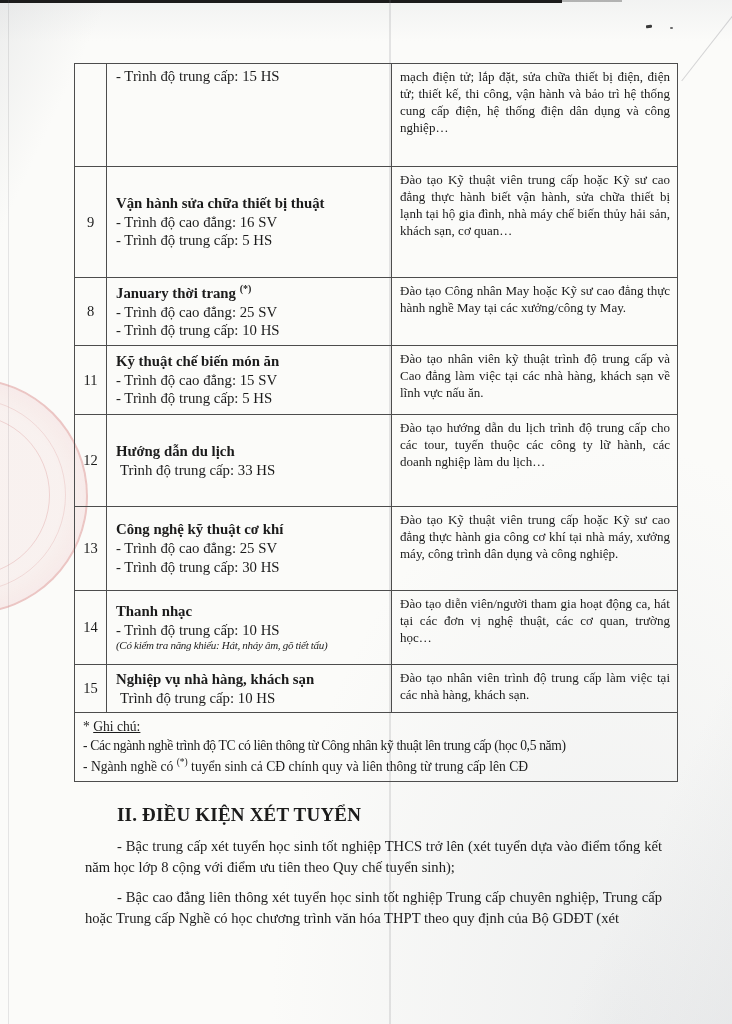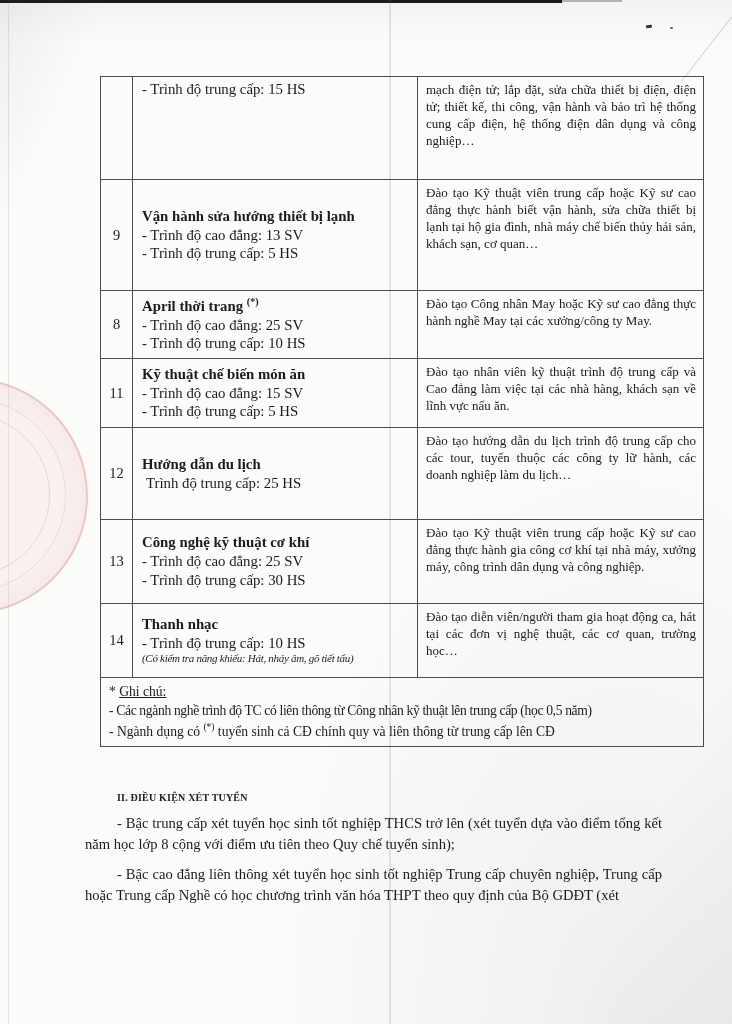--- a/index.html
+++ b/index.html
@@ -23,38 +23,38 @@
   .speck1{position:absolute;left:646px;top:25px;width:6px;height:3px;background:#3a3a3a;border-radius:1px;transform:rotate(-8deg);}
   .speck2{position:absolute;left:670px;top:27px;width:3px;height:2px;background:#6a6a6a;border-radius:1px;}
   .stamp-outer{position:absolute;left:-148px;top:378px;width:232px;height:232px;border-radius:50%;
     border:2px solid rgba(205,110,110,.30);
     background:radial-gradient(circle, rgba(230,160,160,.10) 55%, rgba(230,150,150,.16) 72%, rgba(255,255,255,0) 78%);}
   .stamp-inner{position:absolute;left:-112px;top:414px;width:160px;height:160px;border-radius:50%;
     border:1.5px solid rgba(205,110,110,.24);}
   .stamp-mid{position:absolute;left:-128px;top:398px;width:192px;height:192px;border-radius:50%;
     border:1px solid rgba(205,110,110,.18);}
   
-  .doc-table{position:absolute;left:100px;top:63px;width:570px;border-collapse:collapse;table-layout:fixed;margin-top:13px;}
+  .doc-table{position:absolute;left:74px;top:63px;width:570px;border-collapse:collapse;table-layout:fixed;}
   .doc-table td{border:1px solid #4d4d4d;vertical-align:middle;overflow:hidden;}
   td.num{width:29px;text-align:center;font-size:14.5px;}
   td.prog{width:271px;padding:3px 4px 3px 9px;font-size:14.8px;line-height:1.27;}
   td.desc{width:270px;padding:4px 7px 3px 8px;font-size:13px;line-height:1.31;
     text-align:justify;vertical-align:top;}
   .prog-title{font-weight:bold;}
   .prog-title sup{font-size:10px;font-weight:bold;}
   .prog-note{font-style:italic;font-size:11px;letter-spacing:-0.3px;white-space:nowrap;}
   tr.r-top td.prog{vertical-align:top;}
   
   td.footnote-cell{padding:3px 8px;font-size:13.6px;line-height:1.38;}
   .fn-title{text-decoration:underline;}
   .fn-line sup{font-size:9.5px;}
   .fn-line.tight{letter-spacing:-0.35px;}
   
   .text-block{position:absolute;left:85px;top:792px;width:577px;font-size:14.6px;}
-  .sec-heading{font-weight:bold;font-size:10px;margin:0 0 10px 32px;letter-spacing:.2px;}
+  .sec-heading{font-weight:bold;font-size:19px;margin:12px 0 10px 32px;letter-spacing:.2px;}
   .para{margin:0 0 9px 0;text-indent:32px;text-align:justify;line-height:1.44;}
 </style>
 </head>
 <body>
 
 <div class="top-edge"></div>
 <div class="top-edge-fade"></div>
 <div class="fold-line"></div>
 <div class="left-edge-line"></div>
 <div class="corner-streak"></div>
@@ -70,52 +70,52 @@
     <td class="num"></td>
     <td class="prog">
       <div>- Trình độ trung cấp: 15 HS</div>
     </td>
     <td class="desc">mạch điện tử; lắp đặt, sửa chữa thiết bị điện, điện tử; thiết kế, thi công, vận hành và bảo trì hệ thống cung cấp điện, hệ thống điện dân dụng và công nghiệp…</td>
   </tr>
 
   <tr style="height:111px">
     <td class="num">9</td>
     <td class="prog">
-      <div class="prog-title">Vận hành sửa hướng thiết bị lạnh</div>
-      <div>- Trình độ cao đẳng: 13 SV</div>
+      <div class="prog-title">Vận hành sửa chữa thiết bị thuật</div>
+      <div>- Trình độ cao đẳng: 16 SV</div>
       <div>- Trình độ trung cấp: 5 HS</div>
     </td>
     <td class="desc">Đào tạo Kỹ thuật viên trung cấp hoặc Kỹ sư cao đẳng thực hành biết vận hành, sửa chữa thiết bị lạnh tại hộ gia đình, nhà máy chế biến thủy hải sản, khách sạn, cơ quan…</td>
   </tr>
 
   <tr style="height:68px">
     <td class="num">8</td>
     <td class="prog">
-      <div class="prog-title"><span>April thời trang</span> <sup>(*)</sup></div>
+      <div class="prog-title"><span>January thời trang</span> <sup>(*)</sup></div>
       <div>- Trình độ cao đẳng: 25 SV</div>
       <div>- Trình độ trung cấp: 10 HS</div>
     </td>
     <td class="desc">Đào tạo Công nhân May hoặc Kỹ sư cao đẳng thực hành nghề May tại các xưởng/công ty May.</td>
   </tr>
 
   <tr style="height:69px">
     <td class="num">11</td>
     <td class="prog">
       <div class="prog-title">Kỹ thuật chế biến món ăn</div>
       <div>- Trình độ cao đẳng: 15 SV</div>
       <div>- Trình độ trung cấp: 5 HS</div>
     </td>
     <td class="desc">Đào tạo nhân viên kỹ thuật trình độ trung cấp và Cao đẳng làm việc tại các nhà hàng, khách sạn về lĩnh vực nấu ăn.</td>
   </tr>
 
   <tr style="height:92px">
     <td class="num">12</td>
     <td class="prog">
       <div class="prog-title">Hướng dẫn du lịch</div>
-      <div style="padding-left:4px">Trình độ trung cấp: 25 HS</div>
+      <div style="padding-left:4px">Trình độ trung cấp: 33 HS</div>
     </td>
     <td class="desc">Đào tạo hướng dẫn du lịch trình độ trung cấp cho các tour, tuyến thuộc các công ty lữ hành, các doanh nghiệp làm du lịch…</td>
   </tr>
 
   <tr style="height:84px">
     <td class="num">13</td>
     <td class="prog">
       <div class="prog-title">Công nghệ kỹ thuật cơ khí</div>
       <div>- Trình độ cao đẳng: 25 SV</div>
       <div>- Trình độ trung cấp: 30 HS</div>
@@ -126,26 +126,34 @@
   <tr style="height:74px">
     <td class="num">14</td>
     <td class="prog">
       <div class="prog-title">Thanh nhạc</div>
       <div>- Trình độ trung cấp: 10 HS</div>
       <div class="prog-note">(Có kiểm tra năng khiếu: Hát, nháy âm, gõ tiết tấu)</div>
     </td>
     <td class="desc">Đào tạo diễn viên/người tham gia hoạt động ca, hát tại các đơn vị nghệ thuật, các cơ quan, trường học…</td>
   </tr>
 
+  <tr style="height:48px">
+    <td class="num">15</td>
+    <td class="prog">
+      <div class="prog-title">Nghiệp vụ nhà hàng, khách sạn</div>
+      <div style="padding-left:4px">Trình độ trung cấp: 10 HS</div>
+    </td>
+    <td class="desc">Đào tạo nhân viên trình độ trung cấp làm việc tại các nhà hàng, khách sạn.</td>
+  </tr>
 
   <tr style="height:69px">
     <td class="footnote-cell" colspan="3">
       <div class="fn-line"><span>* </span><span class="fn-title">Ghi chú:</span></div>
       <div class="fn-line tight">- Các ngành nghề trình độ TC có liên thông từ Công nhân kỹ thuật lên trung cấp (học 0,5 năm)</div>
-      <div class="fn-line"><span>- Ngành dụng có </span><sup>(*)</sup><span> tuyển sinh cả CĐ chính quy và liên thông từ trung cấp lên CĐ</span></div>
+      <div class="fn-line"><span>- Ngành nghề có </span><sup>(*)</sup><span> tuyển sinh cả CĐ chính quy và liên thông từ trung cấp lên CĐ</span></div>
     </td>
   </tr>
 </tbody>
   </table>
 
 <div class="text-block">
   <div class="sec-heading">II. ĐIỀU KIỆN XÉT TUYỂN</div>
   <p class="para">- Bậc trung cấp xét tuyển học sinh tốt nghiệp THCS trở lên (xét tuyển dựa vào điểm tổng kết năm học lớp 8 cộng với điểm ưu tiên theo Quy chế tuyển sinh);</p>
   <p class="para">- Bậc cao đẳng liên thông xét tuyển học sinh tốt nghiệp Trung cấp chuyên nghiệp, Trung cấp hoặc Trung cấp Nghề có học chương trình văn hóa THPT theo quy định của Bộ GDĐT (xét</p>
 </div>

